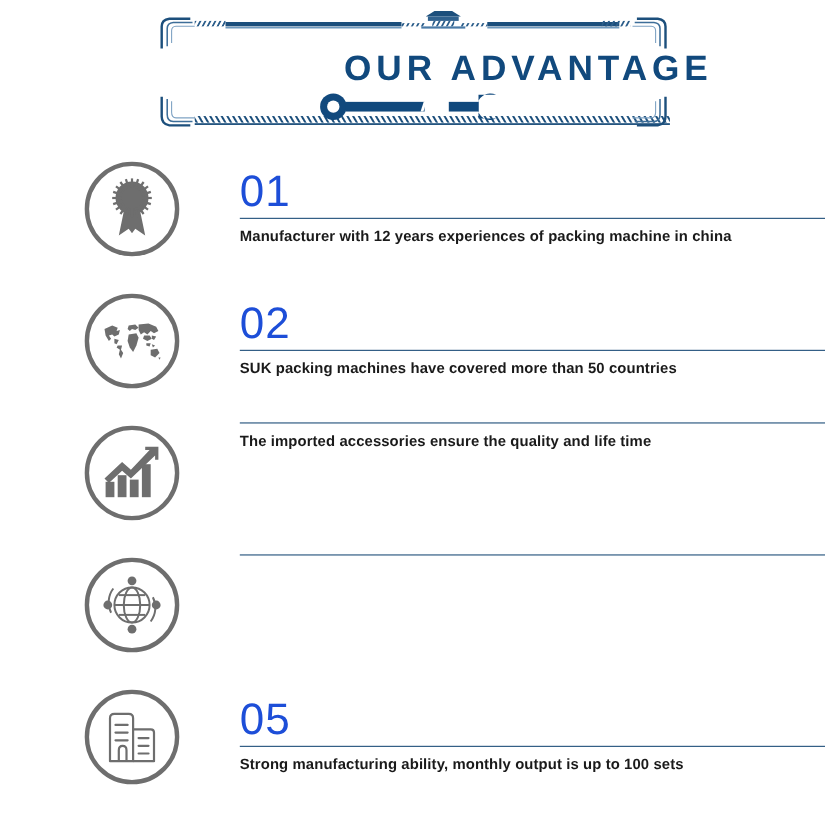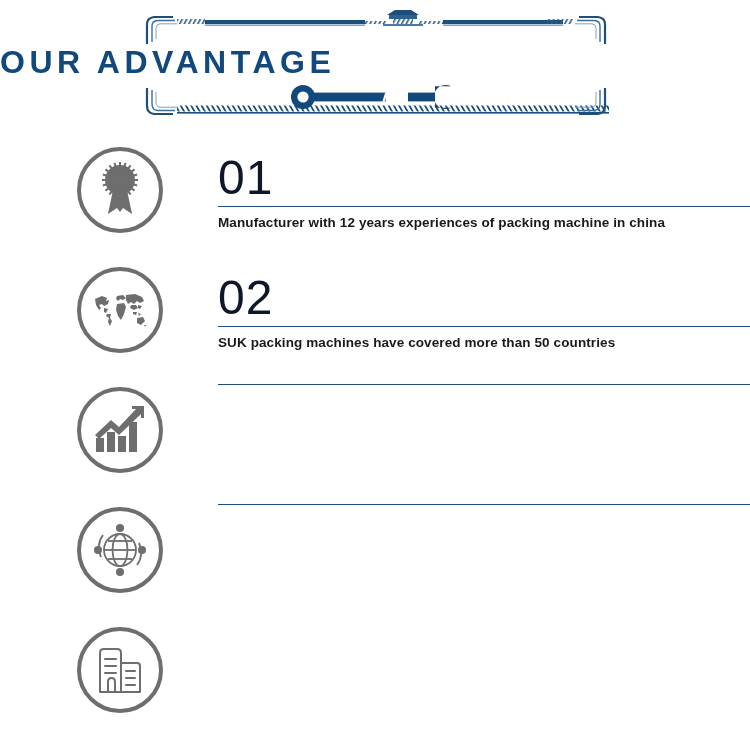--- a/index.html
+++ b/index.html
@@ -26,21 +26,21 @@
   .header-frame-svg {
     position: absolute;
     left: 143px;
     top: 6px;
   }
   .header-title {
     position: absolute;
     left: 0;
     top: 46px;
     width: 648px;
-    text-align: left;
+    text-align: right;
     font-size: 32px;
     font-weight: bold;
     letter-spacing: 4.5px;
     color: #11497d;
     font-family: "Liberation Sans", sans-serif;
     line-height: 1;
   }
   .header-wrench {
     position: absolute;
     left: 288px;
@@ -87,23 +87,23 @@
     justify-content: center;
   }
 
   .row-text {
     position: absolute;
     left: 218px;
     top: 0;
     width: 532px;
   }
   .row-number {
-    font-size: 48px;
+    font-size: 40px;
     font-weight: 300;
-    color: #0f172a;
+    color: #1d4ed8;
     letter-spacing: 1px;
     line-height: 1;
     padding-top: 14px;
     font-family: "Liberation Sans", sans-serif;
   }
   .row-rule {
     margin-top: 4px;
     height: 1px;
     background: #1f4e79;
     width: 532px;
@@ -274,20 +274,21 @@
             <rect x="24" y="30" width="8" height="16"></rect>
             <rect x="35" y="16" width="8" height="30"></rect>
 
             <path d="M1 29 L17 14 L25 21 L42 3 L38 3 L38 0 L50 0 L50 12 L47 12 L47 8 L25 29 L17 22 L5 33 Z"></path>
           </g>
         </svg>
       </div>
     </div>
     <div class="row-text">
       <div class="row-rule"></div>
+      <div class="row-desc">The imported accessories ensure the quality and life time</div>
     </div>
   </div>
 
   <div class="adv-row">
     <div class="icon-wrap">
       <div class="icon-circle"></div>
       <div class="icon-glyph">
         <svg width="58" height="58" viewBox="0 0 58 58" xmlns="http://www.w3.org/2000/svg">
           <g fill="none" stroke="#6e6e6e" stroke-width="1.8">
             <circle cx="29" cy="29" r="16"></circle>
@@ -327,15 +328,20 @@
             <line x1="10" y1="13" x2="21" y2="13"></line>
             <line x1="10" y1="20" x2="21" y2="20"></line>
             <line x1="10" y1="27" x2="21" y2="27"></line>
             <line x1="31" y1="25" x2="40" y2="25"></line>
             <line x1="31" y1="32" x2="40" y2="32"></line>
             <line x1="31" y1="39" x2="40" y2="39"></line>
           </g>
         </svg>
       </div>
     </div>
+    <div class="row-text">
+      <div class="row-number">05</div>
+      <div class="row-rule"></div>
+      <div class="row-desc">Strong manufacturing ability, monthly output is up to 100 sets</div>
+    </div>
   </div>
 
 </div>
 
 </body></html>

